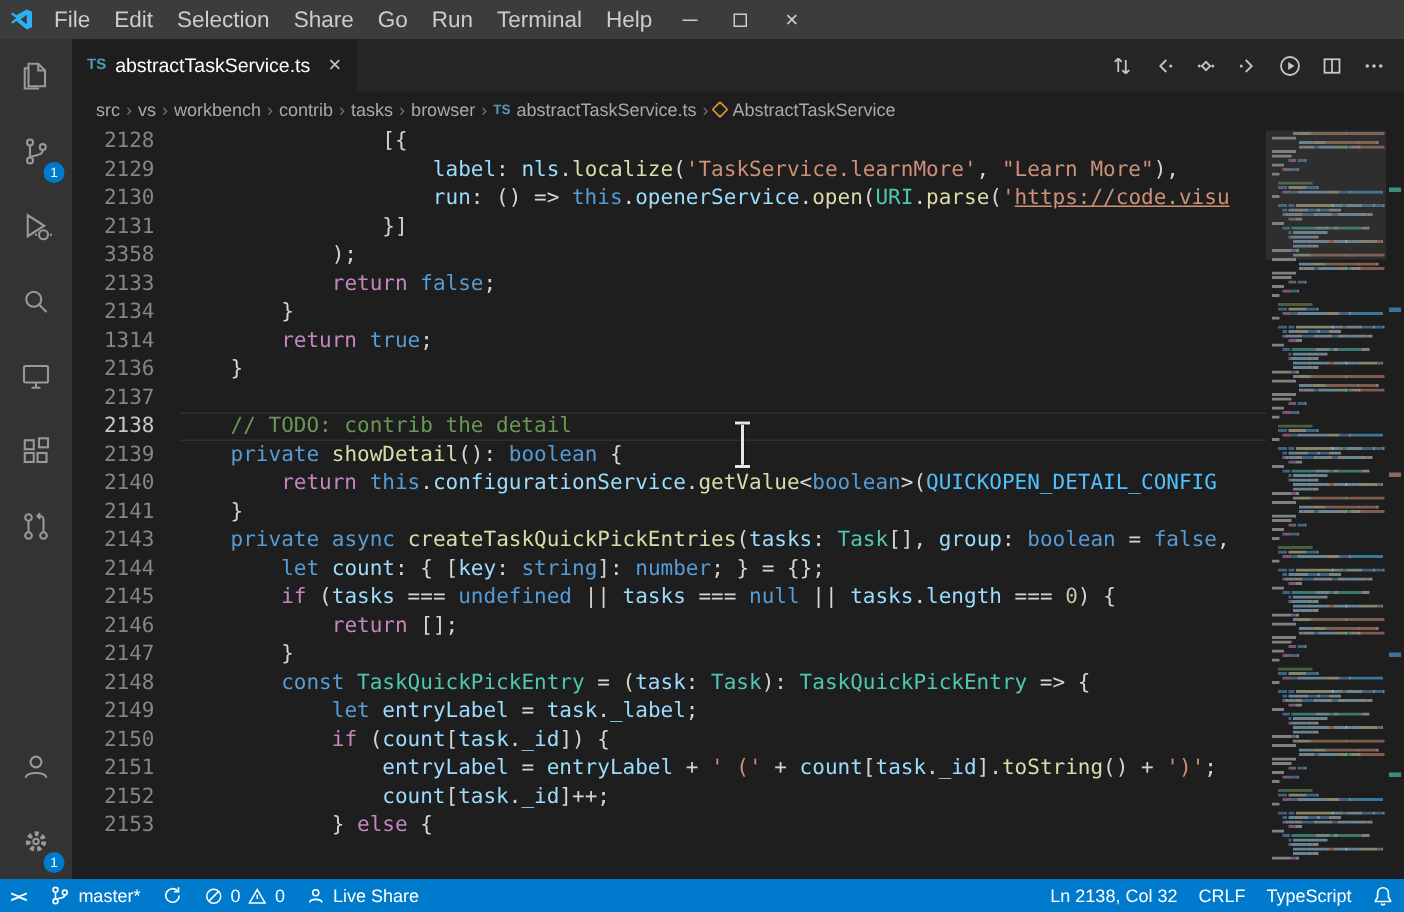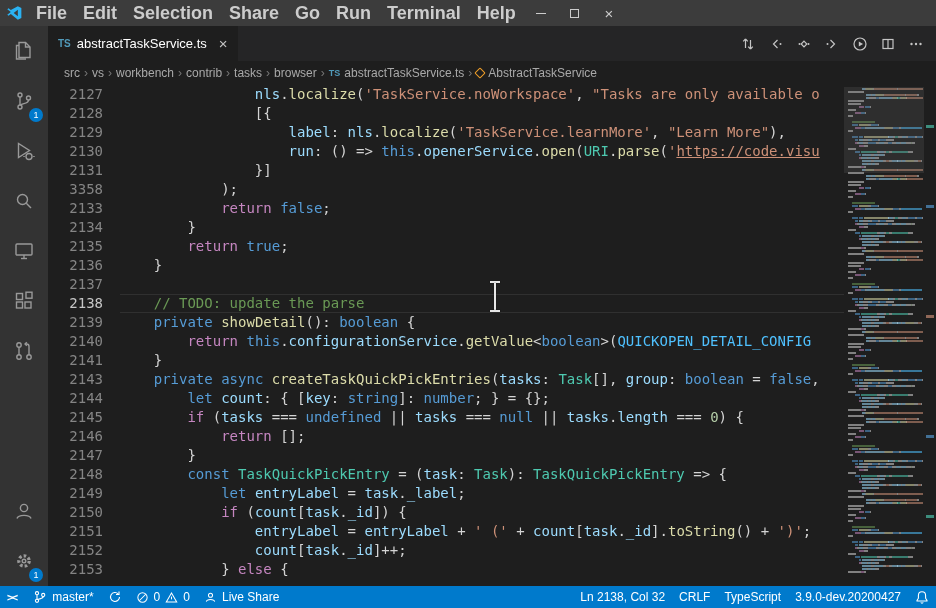--- a/index.html
+++ b/index.html
@@ -3,21 +3,21 @@
 <meta charset="utf-8">
 <style>
   *{margin:0;padding:0;box-sizing:border-box;}
   html,body{width:936px;height:608px;overflow:hidden;background:#1e1e1e;}
   .app{width:936px;height:608px;display:flex;flex-direction:column;font-family:"Liberation Sans",sans-serif;}
 
   
   .titlebar{flex:0 0 26px;background:#3c3c3c;display:flex;align-items:center;color:#cccccc;}
   .logo{width:28px;display:flex;align-items:center;justify-content:center;}
   .menubar{display:flex;height:100%;align-items:center;}
-  .menu-item{padding:0 8px;font-size:18px;height:100%;display:flex;align-items:center;cursor:default;font-weight:bold;}
+  .menu-item{padding:0 8px;font-size:15px;height:100%;display:flex;align-items:center;cursor:default;}
   .wtitle{flex:1;text-align:center;font-size:12px;white-space:nowrap;overflow:hidden;color:#c5c5c5;}
   .win-controls{display:flex;height:100%;}
   .win-btn{width:34px;display:flex;align-items:center;justify-content:center;color:#cccccc;font-size:15px;}
   .min-glyph{width:10px;height:1px;background:#cccccc;}
   .max-glyph{width:9px;height:9px;border:1px solid #cccccc;}
 
   
   .main{flex:1;display:flex;min-height:0;}
   .activitybar{flex:0 0 48px;background:#333333;display:flex;flex-direction:column;align-items:center;}
   .ab-item{width:48px;height:50px;display:flex;align-items:center;justify-content:center;position:relative;color:#999999;}
@@ -279,24 +279,20 @@
           <span class="crumb-sep">›</span>
           <span class="crumb">
             <span class="class-mini"></span>
             <span>AbstractTaskService</span>
           </span>
         </div>
 
       <div class="editor-wrap">
         <div class="code-lines">
             <div class="line">
-              <div class="gutter">2127</div>
-              <div class="code"><span class="tk-d">                </span><span class="tk-v">nls</span><span class="tk-d">.</span><span class="tk-f">localize</span><span class="tk-d">(</span><span class="tk-s">'TaskService.noWorkspace'</span><span class="tk-d">, </span><span class="tk-s">"Tasks are only available o</span></div>
-            </div>
-            <div class="line">
               <div class="gutter">2128</div>
               <div class="code"><span class="tk-d">                [{</span></div>
             </div>
             <div class="line">
               <div class="gutter">2129</div>
               <div class="code"><span class="tk-d">                    </span><span class="tk-v">label</span><span class="tk-d">: </span><span class="tk-v">nls</span><span class="tk-d">.</span><span class="tk-f">localize</span><span class="tk-d">(</span><span class="tk-s">'TaskService.learnMore'</span><span class="tk-d">, </span><span class="tk-s">"Learn More"</span><span class="tk-d">),</span></div>
             </div>
             <div class="line">
               <div class="gutter">2130</div>
               <div class="code"><span class="tk-d">                    </span><span class="tk-v">run</span><span class="tk-d">: () =&gt; </span><span class="tk-k">this</span><span class="tk-d">.</span><span class="tk-v">openerService</span><span class="tk-d">.</span><span class="tk-f">open</span><span class="tk-d">(</span><span class="tk-t">URI</span><span class="tk-d">.</span><span class="tk-f">parse</span><span class="tk-d">(</span><span class="tk-s">'</span><span class="tk-u">https://code.visu</span></div>
@@ -311,34 +307,34 @@
             </div>
             <div class="line">
               <div class="gutter">2133</div>
               <div class="code"><span class="tk-d">            </span><span class="tk-c">return</span><span class="tk-d"> </span><span class="tk-k">false</span><span class="tk-d">;</span></div>
             </div>
             <div class="line">
               <div class="gutter">2134</div>
               <div class="code"><span class="tk-d">        }</span></div>
             </div>
             <div class="line">
-              <div class="gutter">2135</div>
+              <div class="gutter">1314</div>
               <div class="code"><span class="tk-d">        </span><span class="tk-c">return</span><span class="tk-d"> </span><span class="tk-k">true</span><span class="tk-d">;</span></div>
             </div>
             <div class="line">
               <div class="gutter">2136</div>
               <div class="code"><span class="tk-d">    }</span></div>
             </div>
             <div class="line">
               <div class="gutter">2137</div>
               <div class="code"></div>
             </div>
             <div class="line active">
               <div class="gutter">2138</div>
-              <div class="code"><span class="tk-d">    </span><span class="tk-m">// TODO: update the parse</span></div>
+              <div class="code"><span class="tk-d">    </span><span class="tk-m">// TODO: contrib the detail</span></div>
             </div>
             <div class="line">
               <div class="gutter">2139</div>
               <div class="code"><span class="tk-d">    </span><span class="tk-k">private</span><span class="tk-d"> </span><span class="tk-f">showDetail</span><span class="tk-d">(): </span><span class="tk-k">boolean</span><span class="tk-d"> {</span></div>
             </div>
             <div class="line">
               <div class="gutter">2140</div>
               <div class="code"><span class="tk-d">        </span><span class="tk-c">return</span><span class="tk-d"> </span><span class="tk-k">this</span><span class="tk-d">.</span><span class="tk-v">configurationService</span><span class="tk-d">.</span><span class="tk-f">getValue</span><span class="tk-d">&lt;</span><span class="tk-k">boolean</span><span class="tk-d">&gt;(</span><span class="tk-K">QUICKOPEN_DETAIL_CONFIG</span></div>
             </div>
             <div class="line">
@@ -618,23 +614,20 @@
       <div class="sb-item">
         <span>Ln 2138, Col 32</span>
       </div>
       <div class="sb-item">
         <span>CRLF</span>
       </div>
       <div class="sb-item">
         <span>TypeScript</span>
       </div>
       <div class="sb-item">
-        <span>3.9.0-dev.20200427</span>
-      </div>
-      <div class="sb-item">
         <svg width="14" height="14" viewBox="0 0 14 14">
             <path d="M7 1.8c-2.2 0-3.6 1.6-3.6 3.8v2.6L2 10.4v.6h10v-.6l-1.4-2.2V5.6c0-2.2-1.4-3.8-3.6-3.8z"></path>
             <path d="M5.8 12.4a1.3 1.3 0 0 0 2.4 0"></path>
           </svg>
       </div>
     </div>
   </div>
 
 </div>
 

